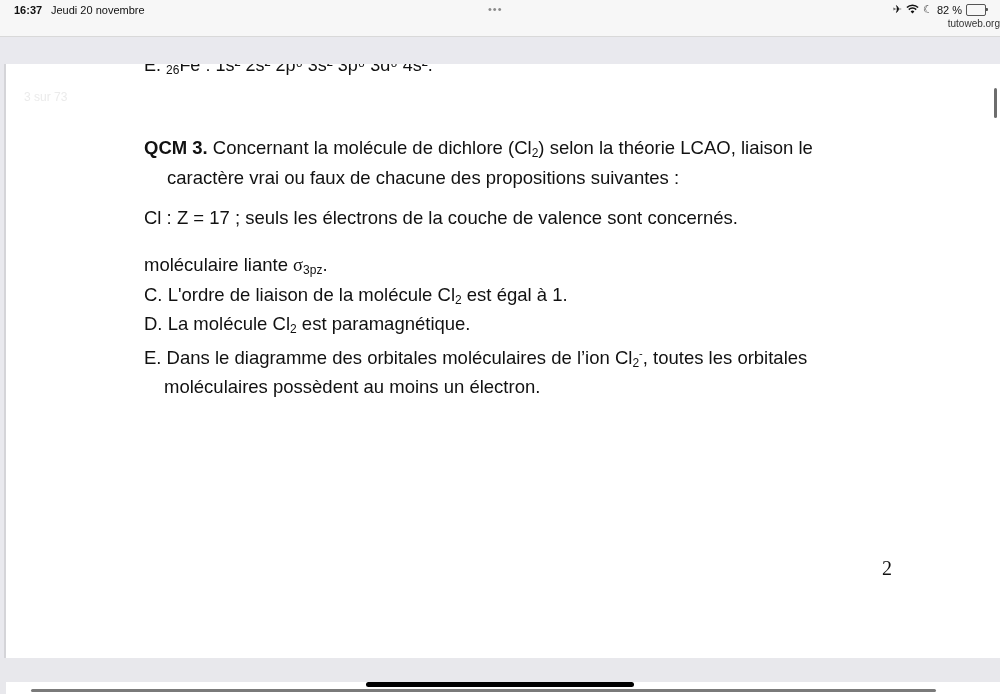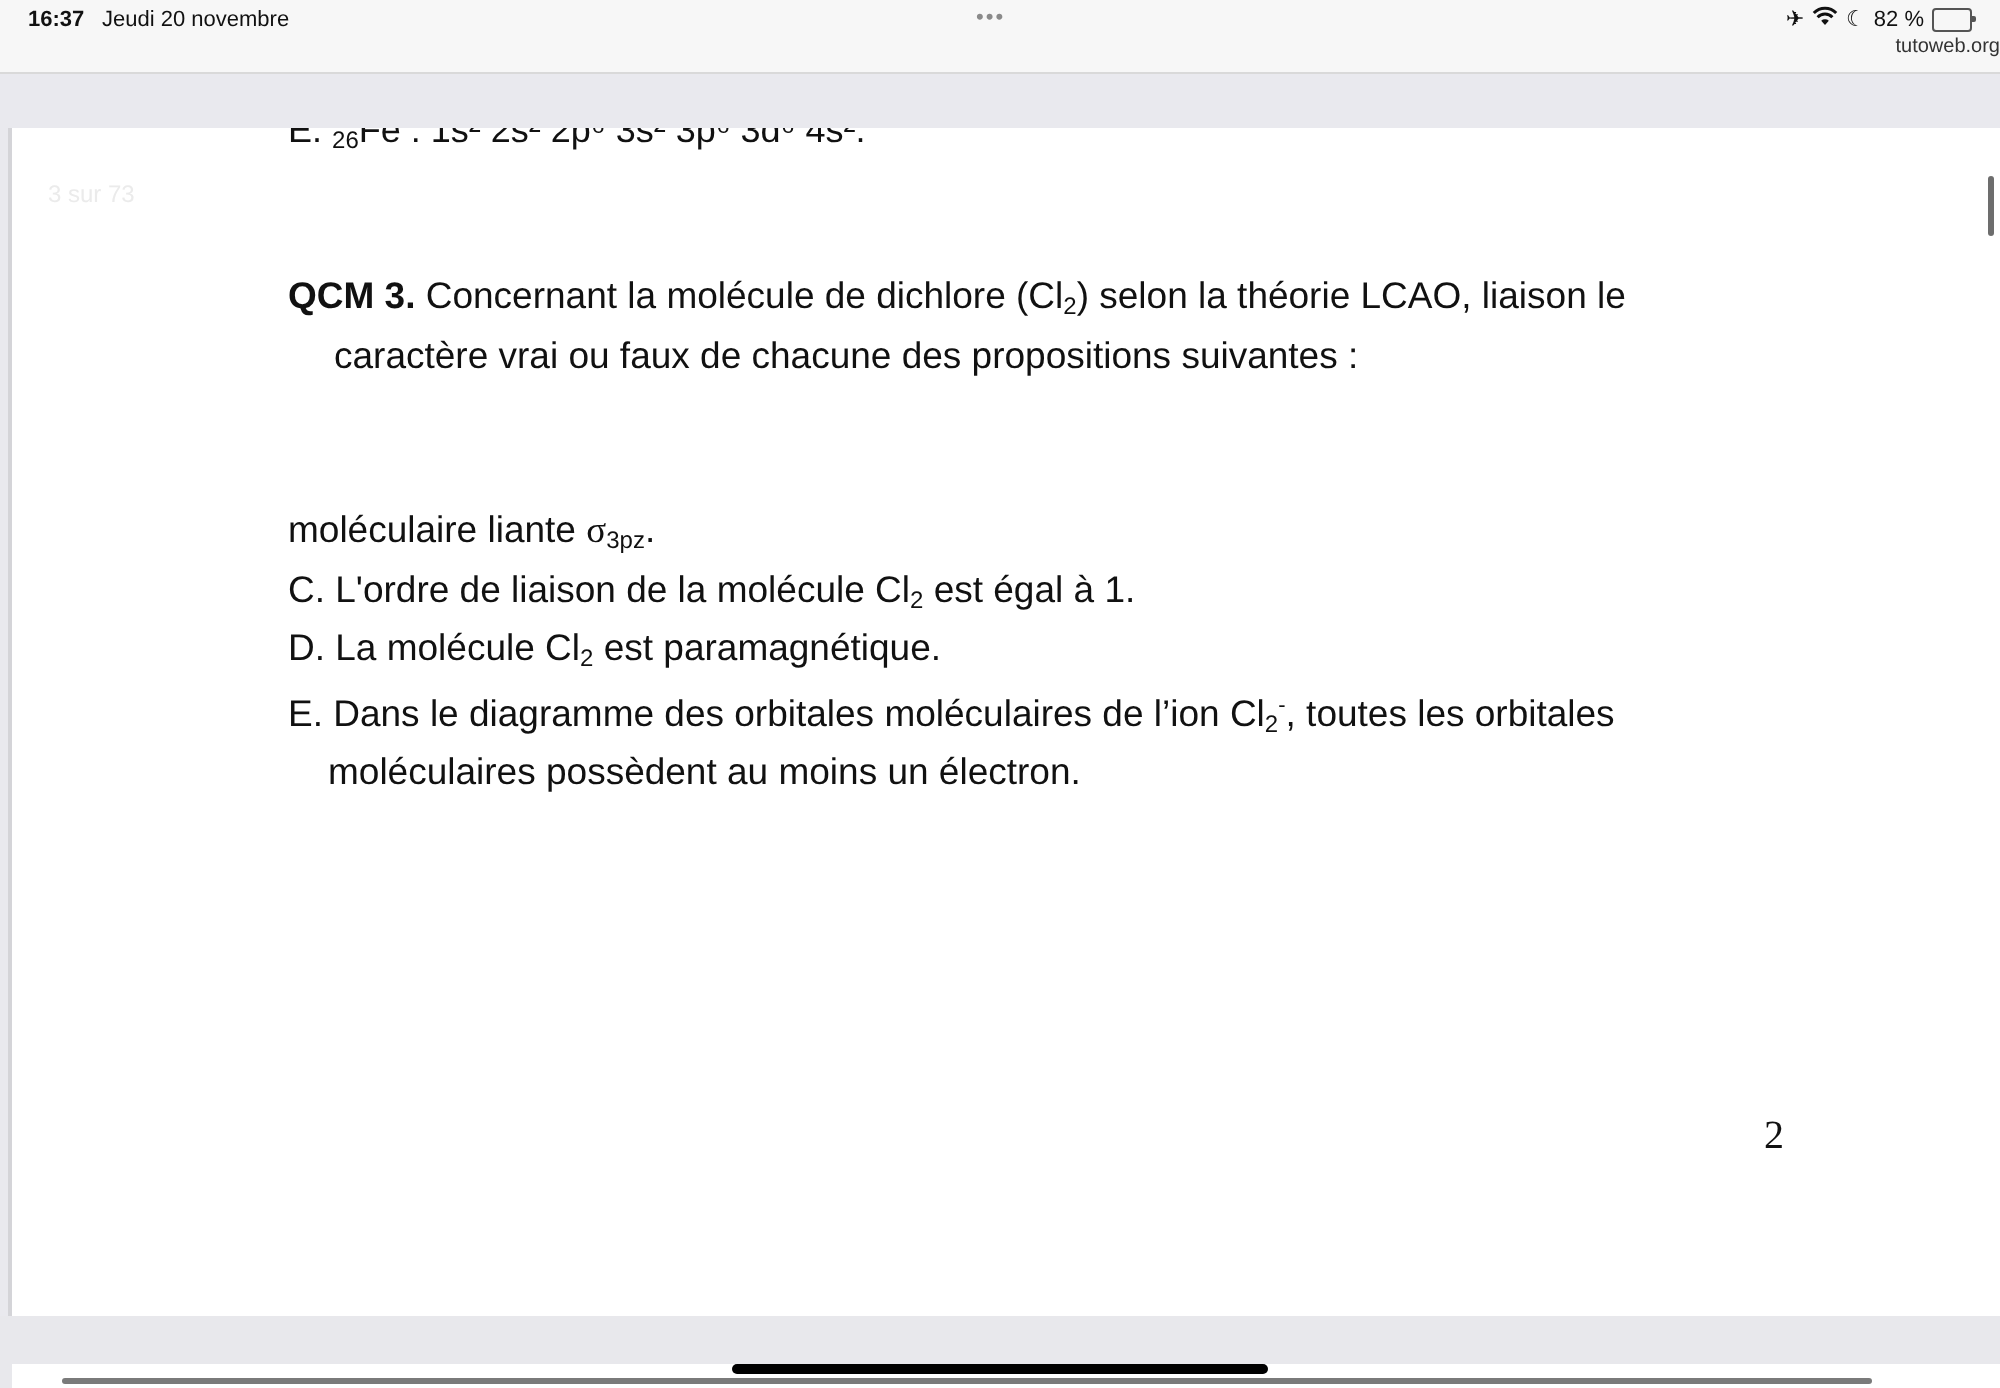--- a/index.html
+++ b/index.html
@@ -76,20 +76,21 @@
 
   <div class="doc clipped">
     <span>E. </span><span class="sub">26</span><span>Fe</span><span> : 1s² 2s² 2p⁶ 3s² 3p⁶ 3d⁶ 4s².</span>
   </div>
 
   <div class="doc qcm-title">
     <b>QCM 3.</b><span> Concernant la molécule de dichlore (Cl</span><span class="sub">2</span><span>) selon la théorie LCAO, liaison le</span>
     <span class="indent">caractère vrai ou faux de chacune des propositions suivantes :</span>
   </div>
 
+  <div class="doc note">Cl : Z = 17 ; seuls les électrons de la couche de valence sont concernés.</div>
 
   <div class="doc props">
     <div>
       <div><span>moléculaire liante </span><span class="greek">σ</span><span class="sub">3pz</span><span>.</span></div>
     </div>
     <div><span>C. L'ordre de liaison de la molécule Cl</span><span class="sub">2</span><span> est égal à 1.</span></div>
     <div><span>D. La molécule Cl</span><span class="sub">2</span><span> est paramagnétique.</span></div>
     <div>
       <div><span>E. Dans le diagramme des orbitales moléculaires de l’ion Cl</span><span class="sub">2</span><span class="sup">-</span><span>, toutes les orbitales</span></div>
       <div class="hang">moléculaires possèdent au moins un électron.</div>

